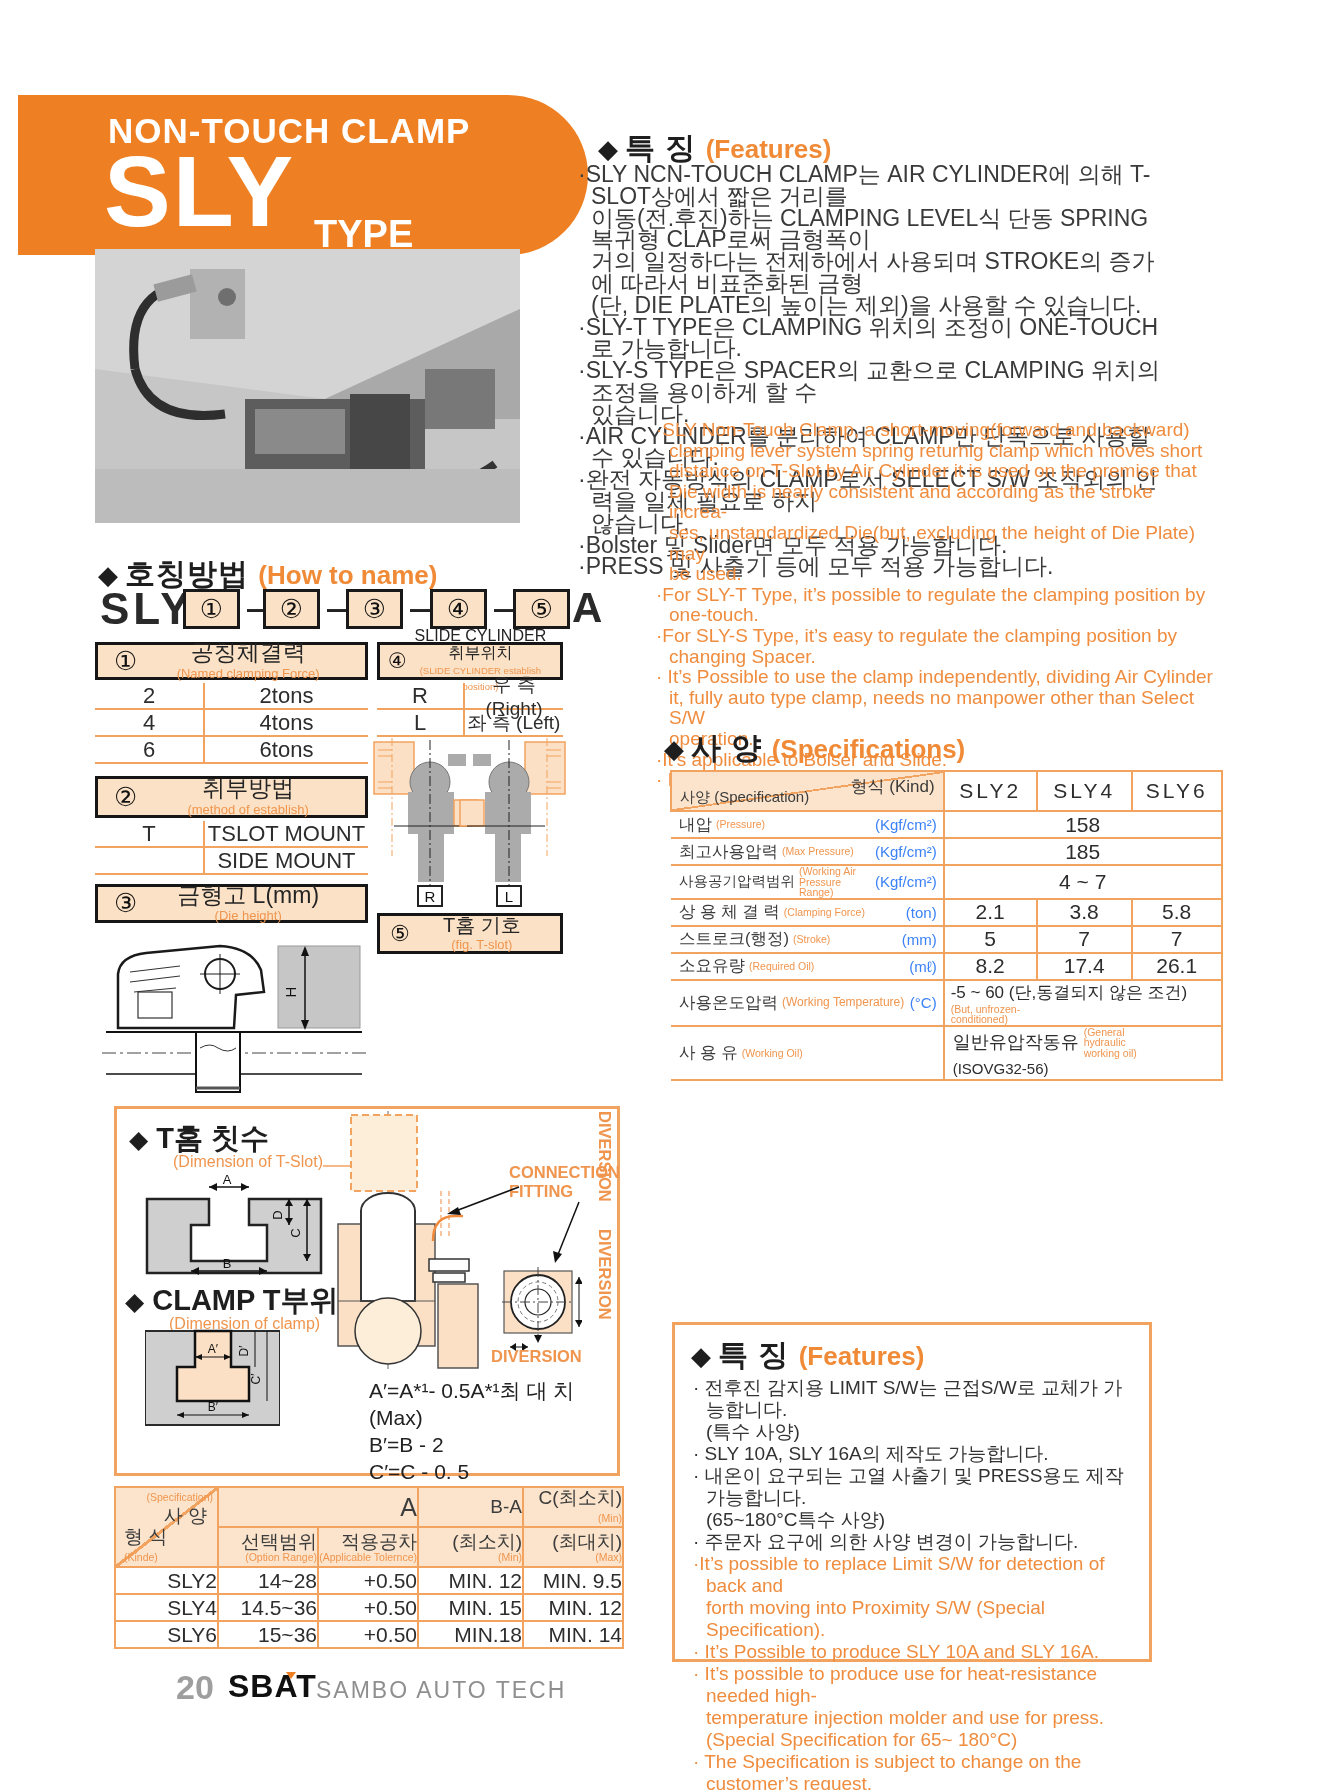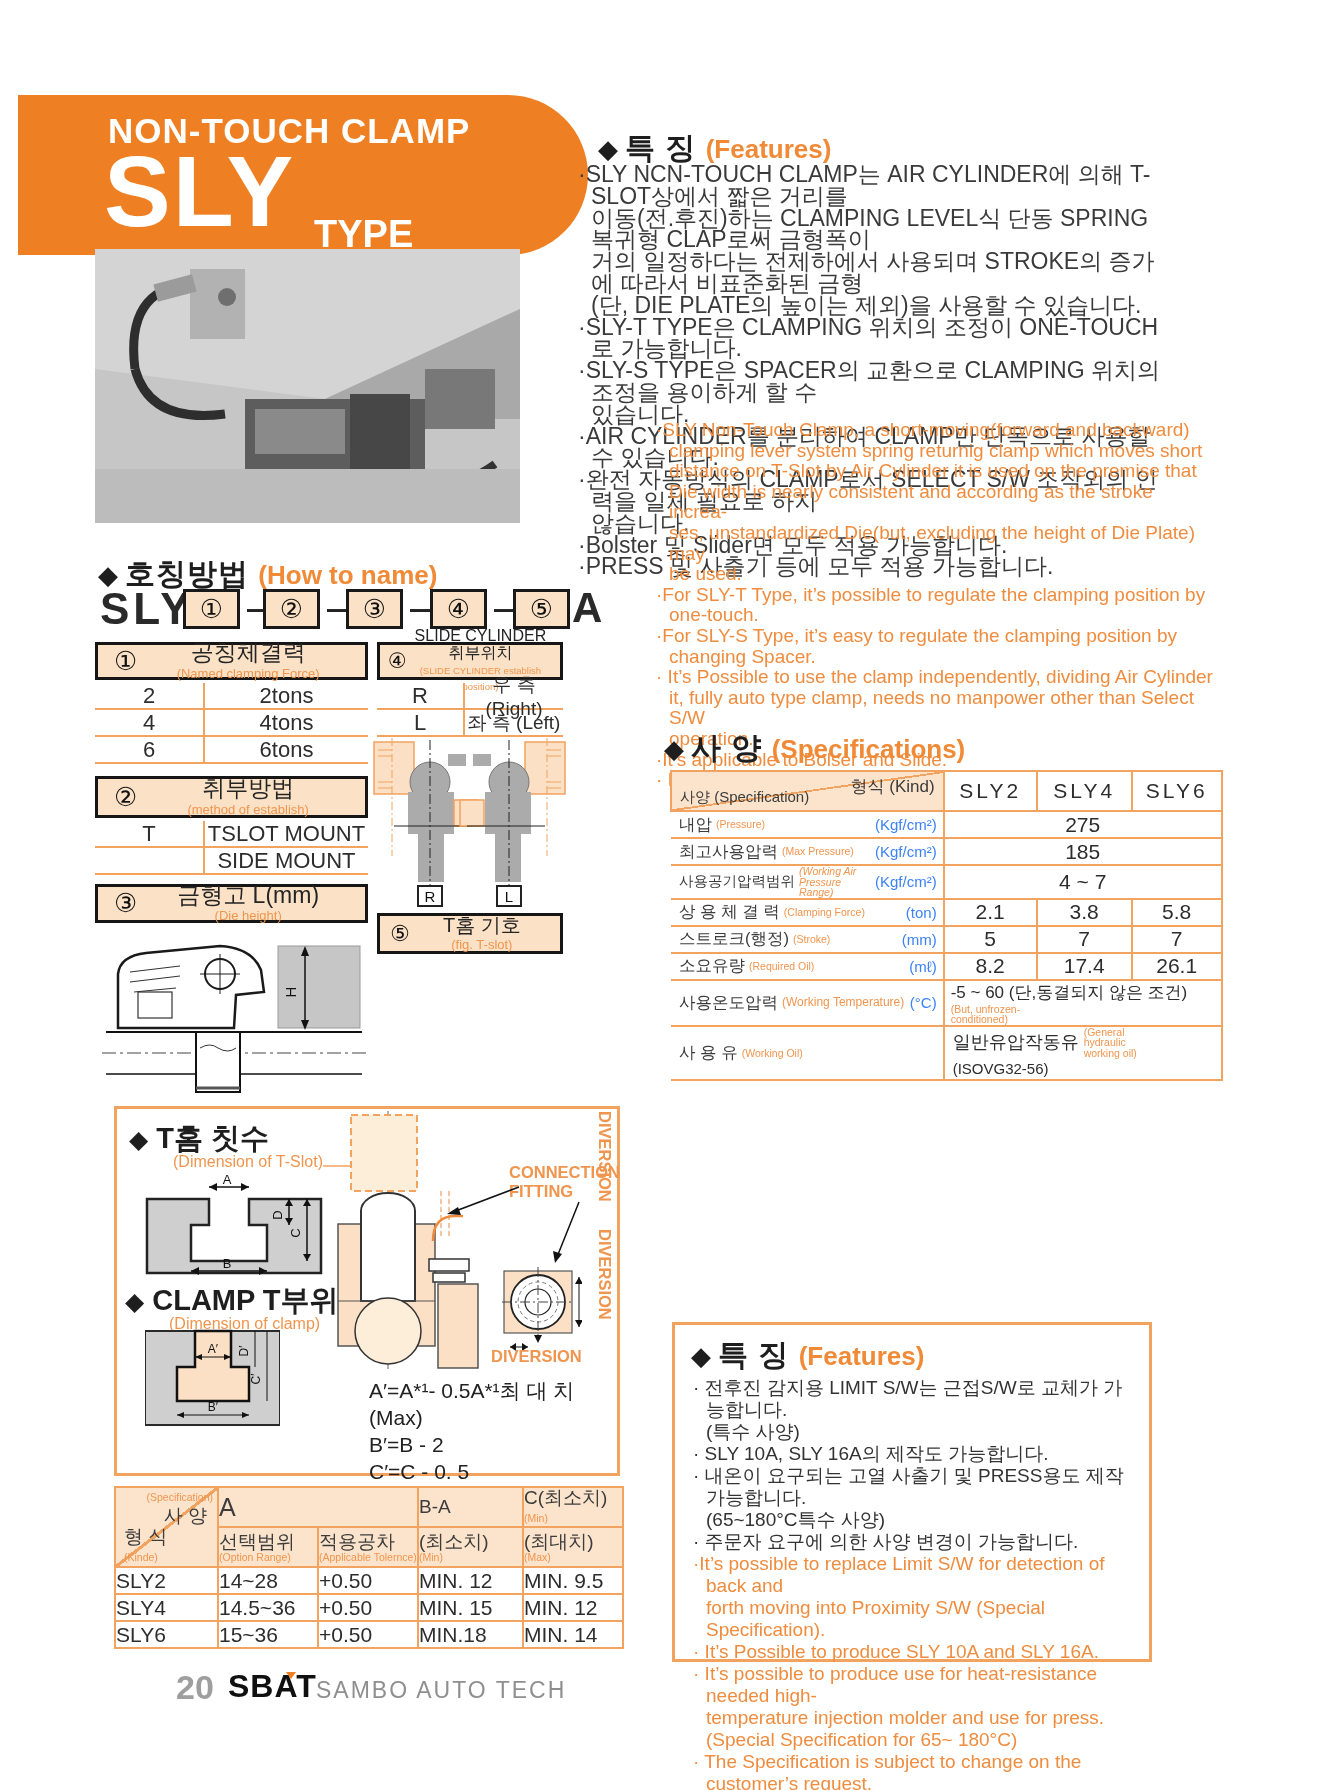--- a/index.html
+++ b/index.html
@@ -54,21 +54,21 @@
   .rowtbl.narrow .c1 { width:88px; }
   .rowtbl.narrow .c2 { font-size:19px; }
 
   
   table.spec { position:absolute; left:670px; top:770px; border-collapse:collapse; }
   table.spec td, table.spec th { border:2px solid #f2a35f; }
   table.spec .lab { border-left:none; height:27px; padding:0 6px 0 8px; }
   table.spec .labw { display:flex; align-items:center; gap:4px; }
   table.spec .lko { font-size:16.5px; color:#3c3c3c; white-space:nowrap; }
   table.spec .len { font-size:10.5px; color:#f0954e; line-height:10.5px; }
-  table.spec .len.wrap { display:inline-block; width:72px;font-style:italic; }
+  table.spec .len.wrap { display:inline-block; width:72px; }
   table.spec .lun { margin-left:auto; font-size:15px; color:#3b82f6; white-space:nowrap; }
   table.spec .val { text-align:center; font-size:21px; color:#2d2d2d; height:27px; }
   table.spec th { font-size:21px; font-weight:normal; letter-spacing:3px; color:#2d2d2d;
                   height:40px; background:#fff; }
   table.spec .note { font-size:10.5px; color:#f0954e; }
   table.spec .note.wrap { display:inline-block; width:86px; line-height:10.5px; text-align:left; vertical-align:middle; }
   table.spec .extra { font-size:15px; color:#2d2d2d; }
   .diag { background:linear-gradient(to bottom right,#fbe4cb 49%,#f2a35f 49%,#f2a35f 51.5%,#fbe4cb 51.5%);
           position:relative; }
   .diag span { position:absolute; }
@@ -82,21 +82,21 @@
   .bigbox .inen { position:absolute; font-size:16px; color:#f0954e; }
   .formulas { position:absolute; left:252px; top:268px; font-size:21px; line-height:27px; color:#222; }
   .connlab { position:absolute; left:392px; top:54px; width:102px; font-size:16.5px; line-height:19px;
              color:#f0954e; font-weight:bold; }
   .divh { position:absolute; left:374px; top:238px; font-size:16.5px; color:#f0954e; font-weight:bold; }
   .divv { position:absolute; font-size:16.5px; color:#f0954e; font-weight:bold;
           transform:rotate(90deg); transform-origin:left top; white-space:nowrap; }
 
   
   table.bt { position:absolute; left:114px; top:1486px; border-collapse:collapse; }
-  table.bt td { border:2px solid #f2a35f; text-align:left;margin-left:15px; }
+  table.bt td { border:2px solid #f2a35f; text-align:right;margin-left:15px; }
   table.bt .hd { background:#fbe4cb; }
   table.bt .hko { font-size:19px; color:#3c3c3c; line-height:1.05; }
   table.bt .hen { font-size:10.5px; color:#f0954e; display:block; line-height:11px; }
   table.bt .heni { font-size:10.5px; color:#f0954e; }
   table.bt .big { font-size:25px; color:#3c3c3c; }
   table.bt .dv { font-size:21px; color:#2d2d2d; height:27px; }
   .btdiag { background:linear-gradient(to bottom right,#fbe4cb 49%,#f2a35f 49%,#f2a35f 51.5%,#fbe4cb 51.5%) !important;
             position:relative; }
   .btdiag span { position:absolute; }
   .btdiag .p1 { top:3px; right:4px; font-size:10.5px; color:#f0954e; }
@@ -347,21 +347,21 @@
       <th>SLY6</th>
     </tr>
     <tr>
           <td class="lab">
             <div class="labw">
               <span class="lko">내압</span>
               <span class="len">(Pressure)</span>
               <span class="lun">(Kgf/cm²)</span>
             </div>
           </td>
-      <td class="val" colspan="3">275</td>
+      <td class="val" colspan="3">158</td>
         </tr>
     <tr>
           <td class="lab">
             <div class="labw">
               <span class="lko">최고사용압력</span>
               <span class="len">(Max Pressure)</span>
               <span class="lun">(Kgf/cm²)</span>
             </div>
           </td>
       <td class="val" colspan="3">185</td>

